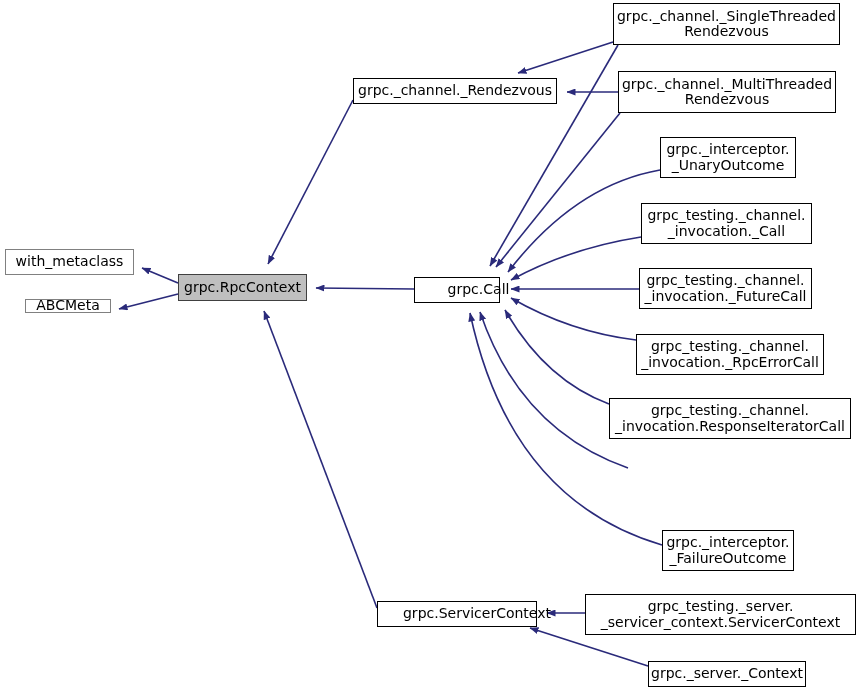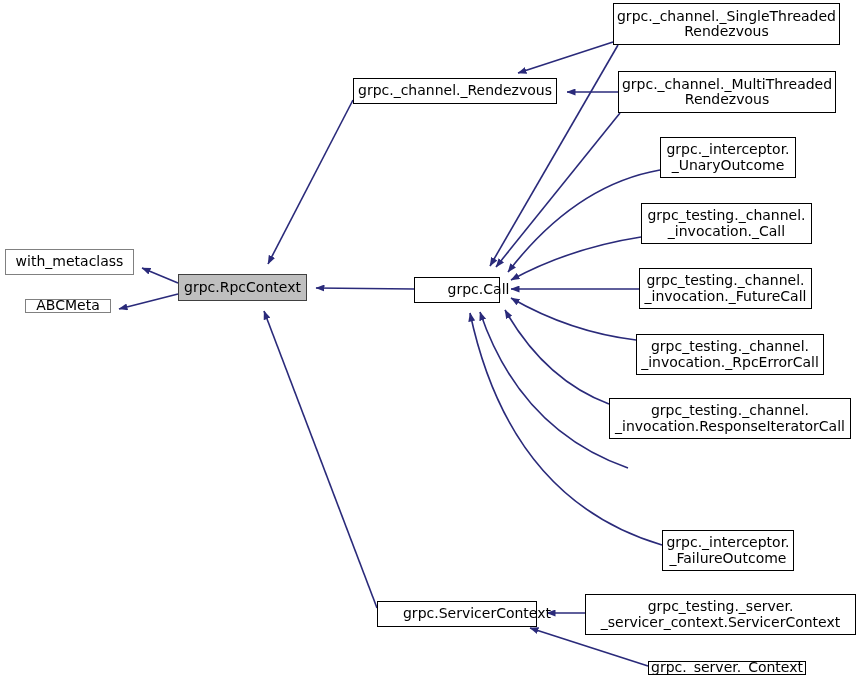--- a/index.html
+++ b/index.html
@@ -168,17 +168,17 @@
 
   <div class="node" style="left: 377px; top: 601px; width: 160px; height: 26px; padding-left: 40px;">
     <span class="label">grpc.ServicerContext</span>
   </div>
 
   <div class="node" style="left: 585px; top: 594px; width: 271px; height: 41px;">
     <span class="label">grpc_testing._server.
 _servicer_context.ServicerContext</span>
   </div>
 
-  <div class="node" style="left: 648px; top: 661px; width: 158px; height: 14px;">
+  <div class="node" style="left: 648px; top: 661px; width: 158px; height: 26px;">
     <span class="label">grpc._server._Context</span>
   </div>
 
 </div>
 
 </body></html>

